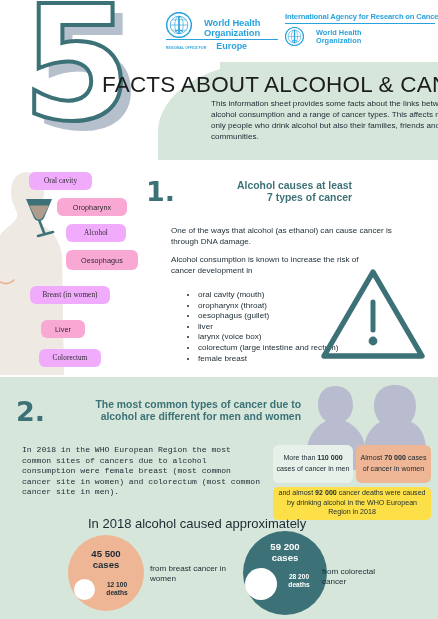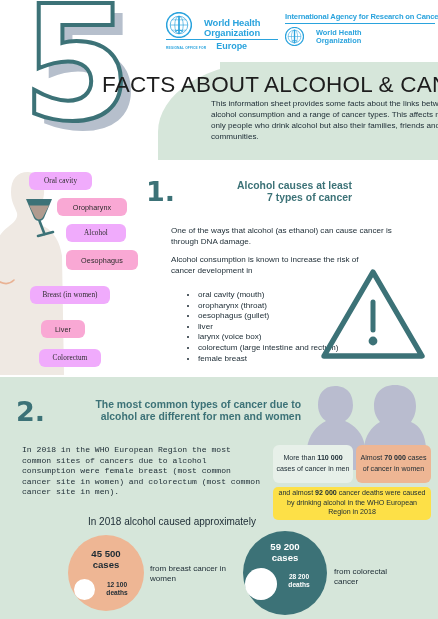--- a/index.html
+++ b/index.html
@@ -91,21 +91,21 @@
   }
   .statbox.mintlite{background:#e7f0e9;}
   .statbox.peach{background:#eeb694;}
   .statbox b{font-weight:bold;}
   .statwide{
     position:absolute;left:305px;top:466px;width:130px;height:34px;background:#fde047;
     border-radius:5px;display:flex;align-items:center;justify-content:center;text-align:center;
     font-size:7.1px;line-height:9.4px;color:#1b2a33;padding:2px 4px;box-sizing:border-box;
   }
 
-  .approx{position:absolute;left:88px;top:516px;font-size:10px;color:#1b2a33;}
+  .approx{position:absolute;left:88px;top:516px;font-size:13px;color:#1b2a33;}
 
   .donut{position:absolute;border-radius:50%;}
   .donut-label{
     position:absolute;text-align:center;font-weight:bold;font-size:9.6px;line-height:11.4px;
   }
   .deaths-hole{position:absolute;border-radius:50%;background:#ffffff;}
   .deaths-label{position:absolute;font-weight:bold;font-size:6.6px;line-height:8px;text-align:center;}
   .side-label{position:absolute;font-size:8.1px;line-height:10.4px;color:#1b2a33;}
 </style>
 </head>
@@ -262,15 +262,15 @@
   <div class="donut" style="left:243px;top:531px;width:84px;height:84px;background:#3c7277;"></div>
   <div class="donut-label" style="left:243px;top:541px;width:84px;color:#ffffff;">
     <div>59 200</div>
     <div>cases</div>
   </div>
   <div class="deaths-hole" style="left:245px;top:568px;width:32px;height:32px;"></div>
   <div class="deaths-label" style="left:278px;top:573px;width:42px;color:#ffffff;">
     <div>28 200</div>
     <div>deaths</div>
   </div>
-  <div class="side-label" style="left:334px;top:567px;width:78px;">from colorectal cancer</div>
+  <div class="side-label" style="left:322px;top:567px;width:78px;">from colorectal cancer</div>
 
 </div>
 
 </body></html>

